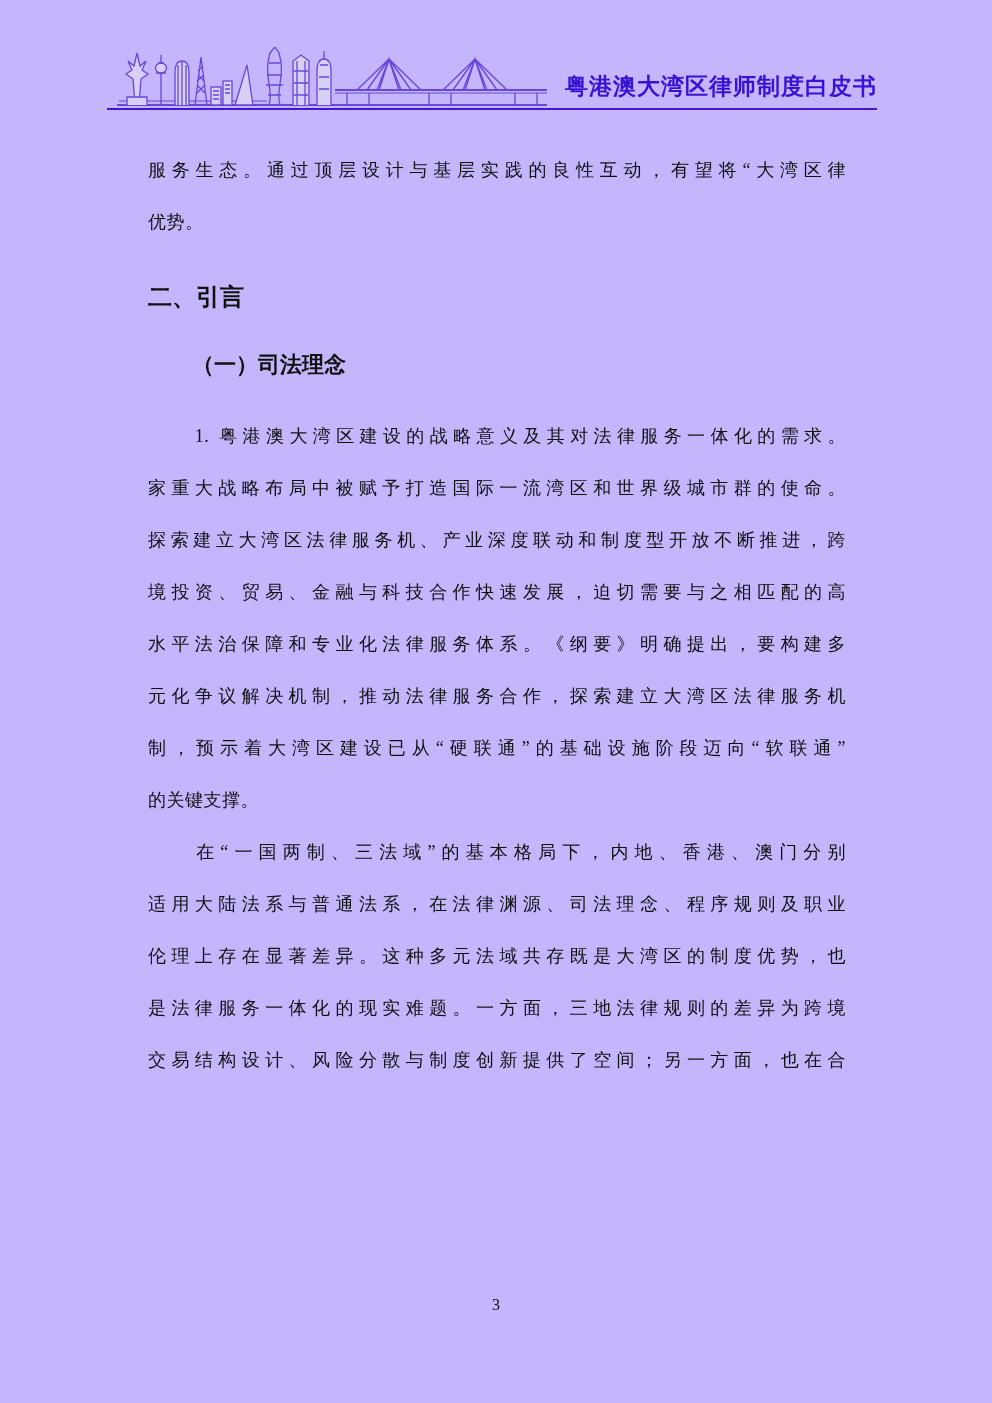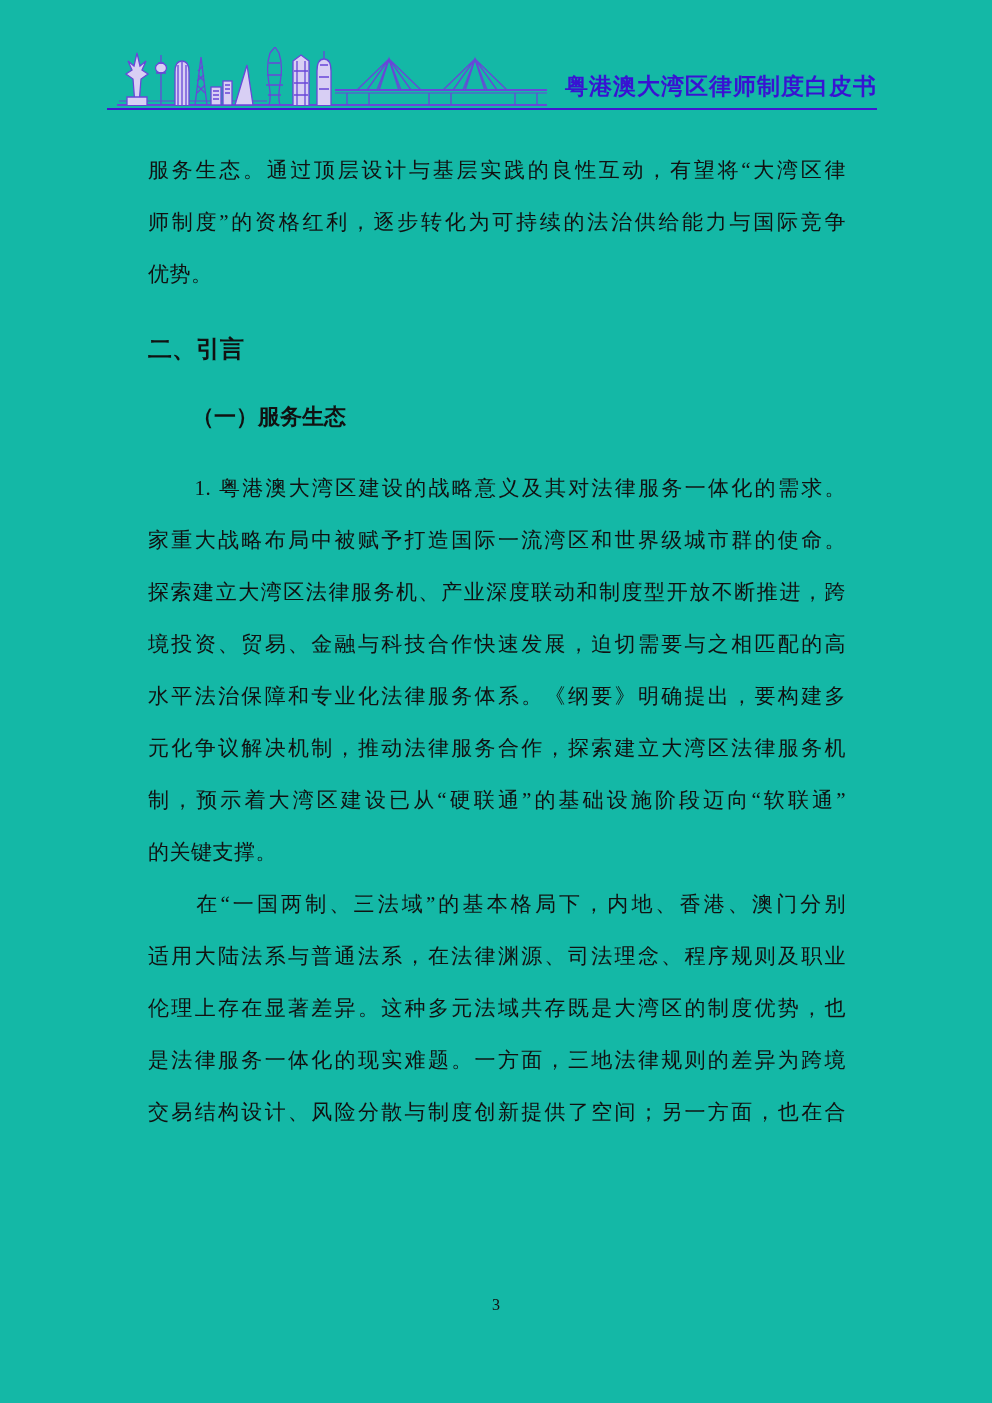--- a/index.html
+++ b/index.html
@@ -1,20 +1,20 @@
 <!DOCTYPE html>
 <html><head>
 <meta charset="utf-8">
 <style>
   html,body{margin:0;padding:0;background:#e8e8e8;}
   .page{
     position:relative;
     width:992px;height:1403px;
     margin:0 auto;
-    background:#14b8a6;
+    background:#c4b5fd;
     font-family:"Liberation Serif","DejaVu Serif",serif;
     color:#111;
     overflow:hidden;
   }
   
   .header{
     position:absolute;
     top:42px;left:107px;width:770px;height:66px;
     border-bottom:2px solid #4316d0;
   }
@@ -33,21 +33,21 @@
     color:#3812d2;
     white-space:nowrap;
   }
   
   .body{
     position:absolute;
     top:144px;left:148px;width:698px;
   }
   .line{
     height:52px;line-height:52px;
-    font-size:21px;
+    font-size:18px;
     letter-spacing:0.5px;
   }
   .line.just{
     text-align:justify;
     text-align-last:justify;
   }
   .h1{
     margin:23px 0 0 0;
     height:52px;line-height:52px;
     font-size:24px;font-weight:bold;
@@ -119,27 +119,26 @@
 
       <path d="M348 43 L358 12 L368 43" stroke-width="1.5"></path>
       <path d="M358 12 L326 43 M358 12 L336 43 M358 12 L346 43 M358 12 L390 43 M358 12 L380 43 M358 12 L370 43"></path>
     </svg>
     <div class="header-title">粤港澳大湾区律师制度白皮书</div>
   </div>
 
   <div class="body">
     <div class="para intro">
         <div class="line just">服务生态。通过顶层设计与基层实践的良性互动，有望将“大湾区律</div>
-        <div class="line just">师制度”的资格红利，逐步转化为可持续的法治供给能力与国际竞争</div>
         <div class="line">优势。</div>
       </div>
 
     <div class="h1">二、引言</div>
 
-    <div class="h2">（一）服务生态</div>
+    <div class="h2">（一）司法理念</div>
 
     <div class="para p1">
         <div class="line just">　　1. 粤港澳大湾区建设的战略意义及其对法律服务一体化的需求。</div>
         <div class="line just">家重大战略布局中被赋予打造国际一流湾区和世界级城市群的使命。</div>
         <div class="line just">探索建立大湾区法律服务机、产业深度联动和制度型开放不断推进，跨</div>
         <div class="line just">境投资、贸易、金融与科技合作快速发展，迫切需要与之相匹配的高</div>
         <div class="line just">水平法治保障和专业化法律服务体系。《纲要》明确提出，要构建多</div>
         <div class="line just">元化争议解决机制，推动法律服务合作，探索建立大湾区法律服务机</div>
         <div class="line just">制，预示着大湾区建设已从“硬联通”的基础设施阶段迈向“软联通”</div>
         <div class="line">的关键支撑。</div>

